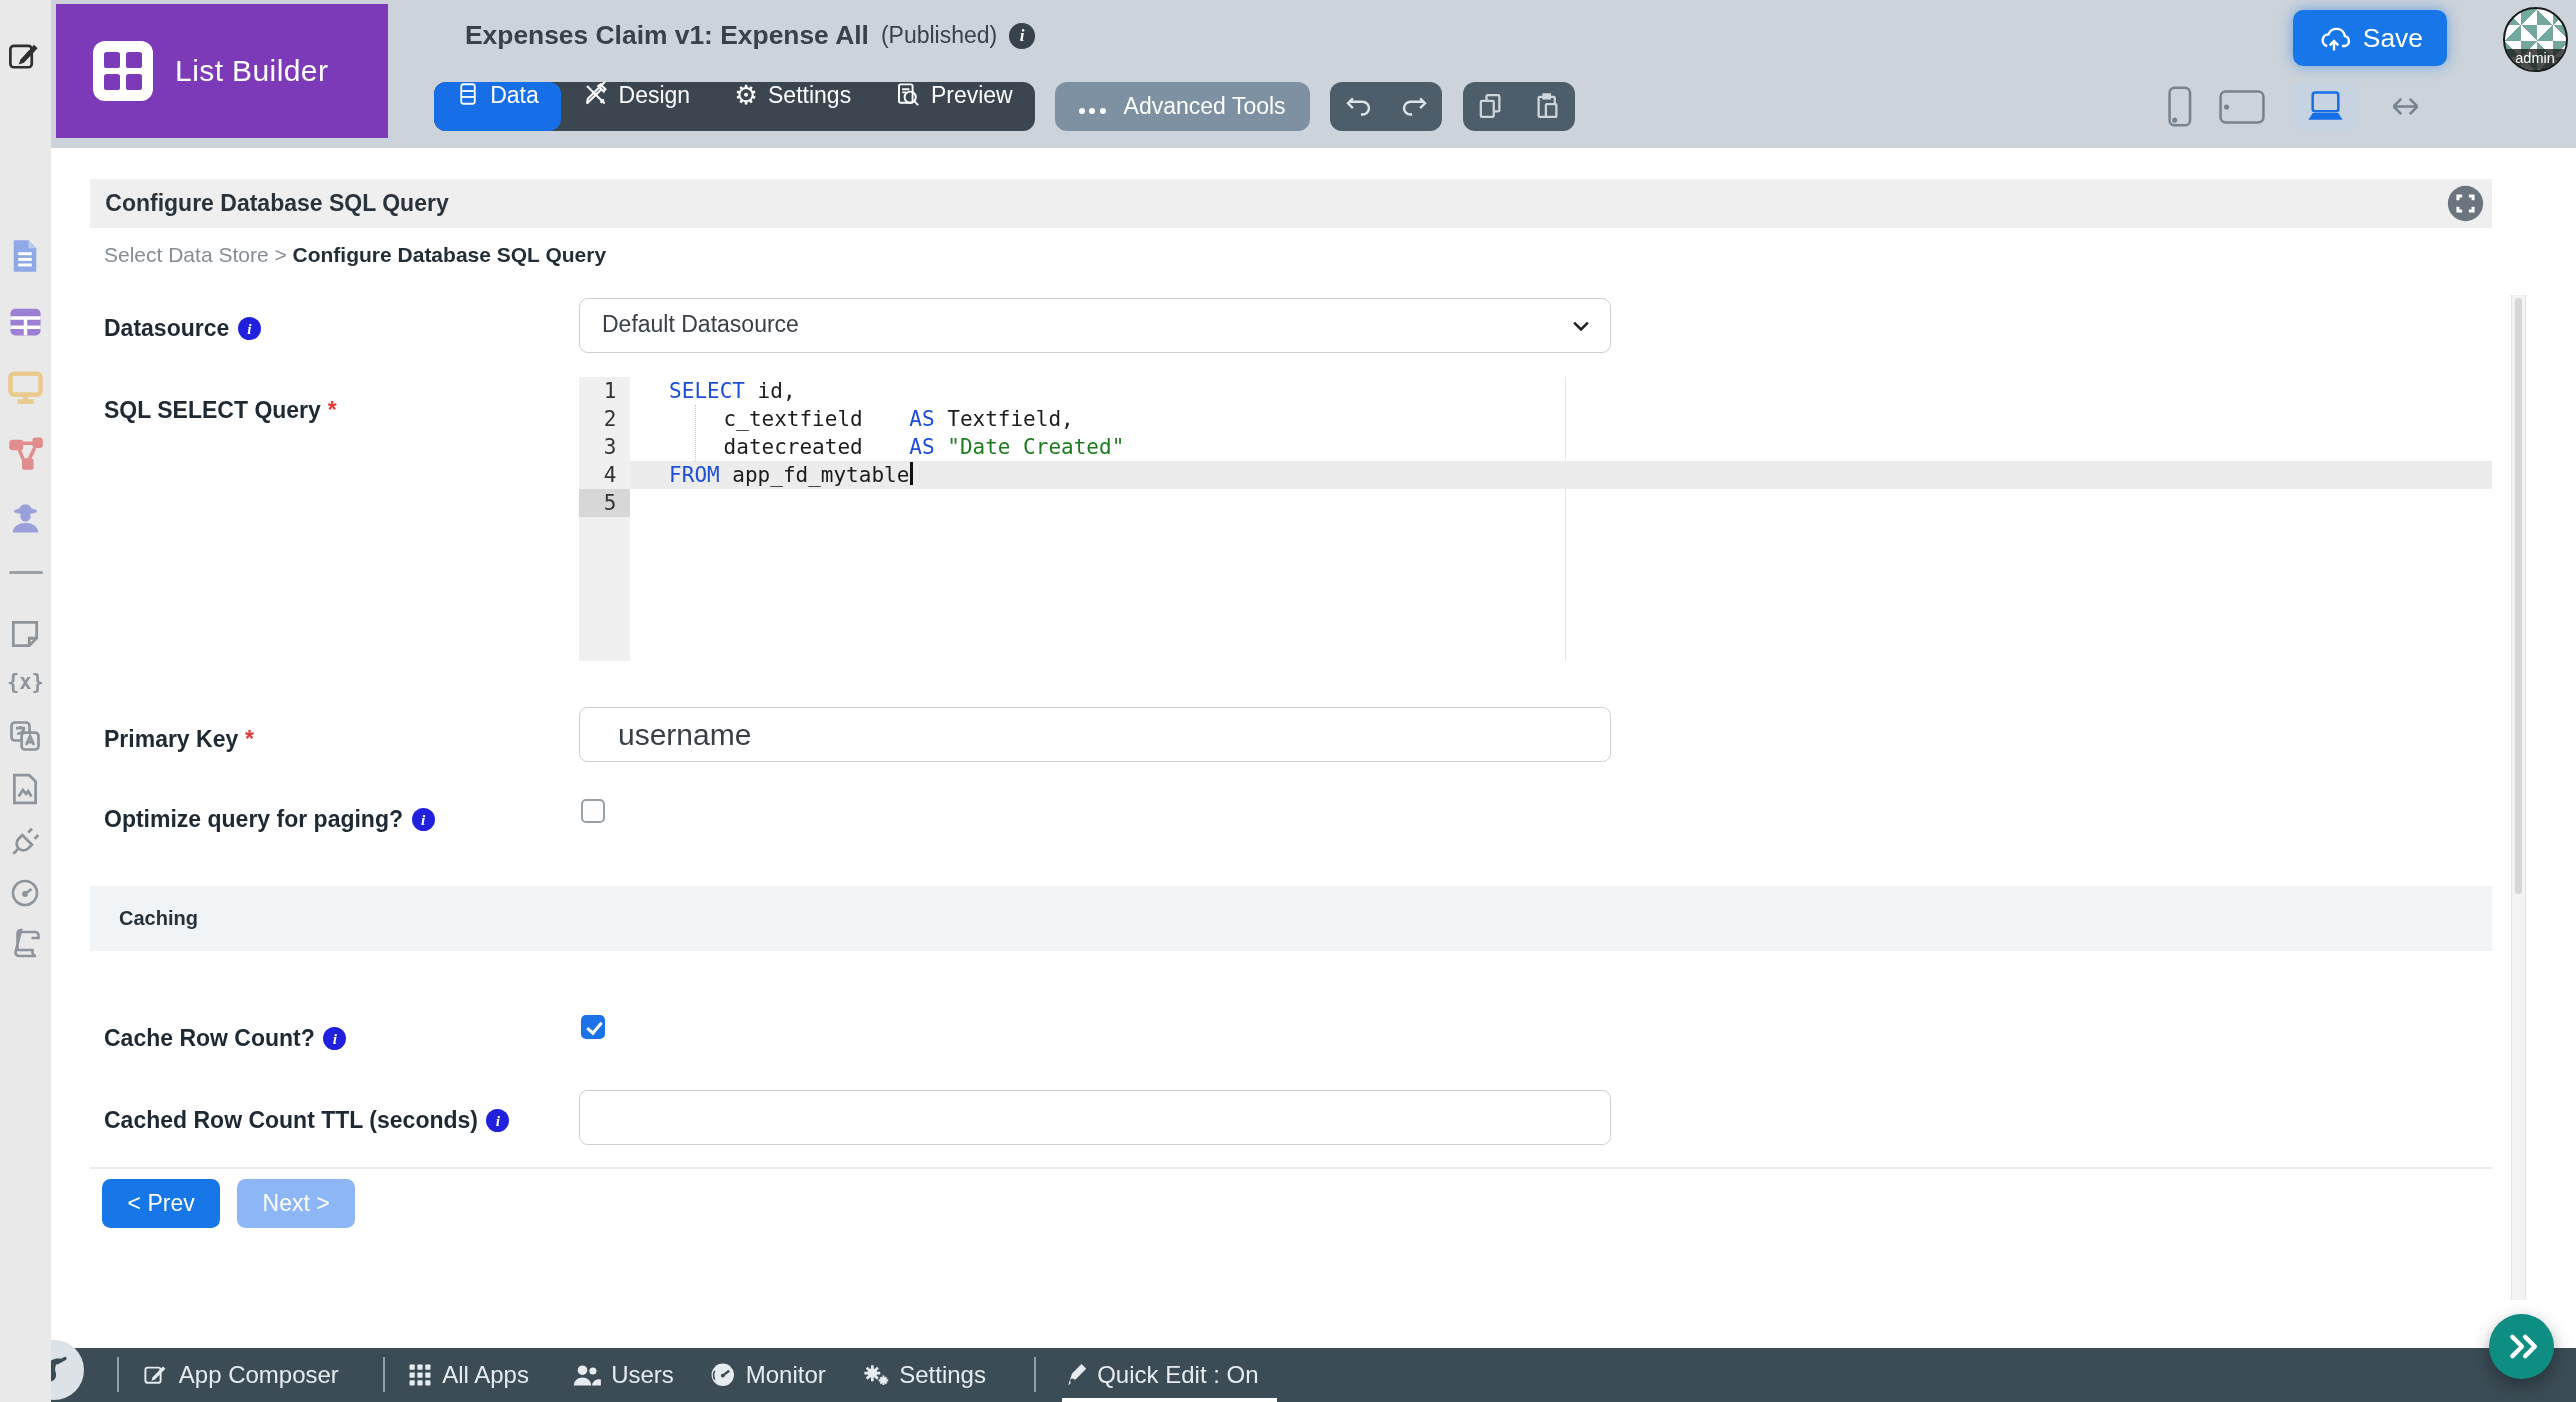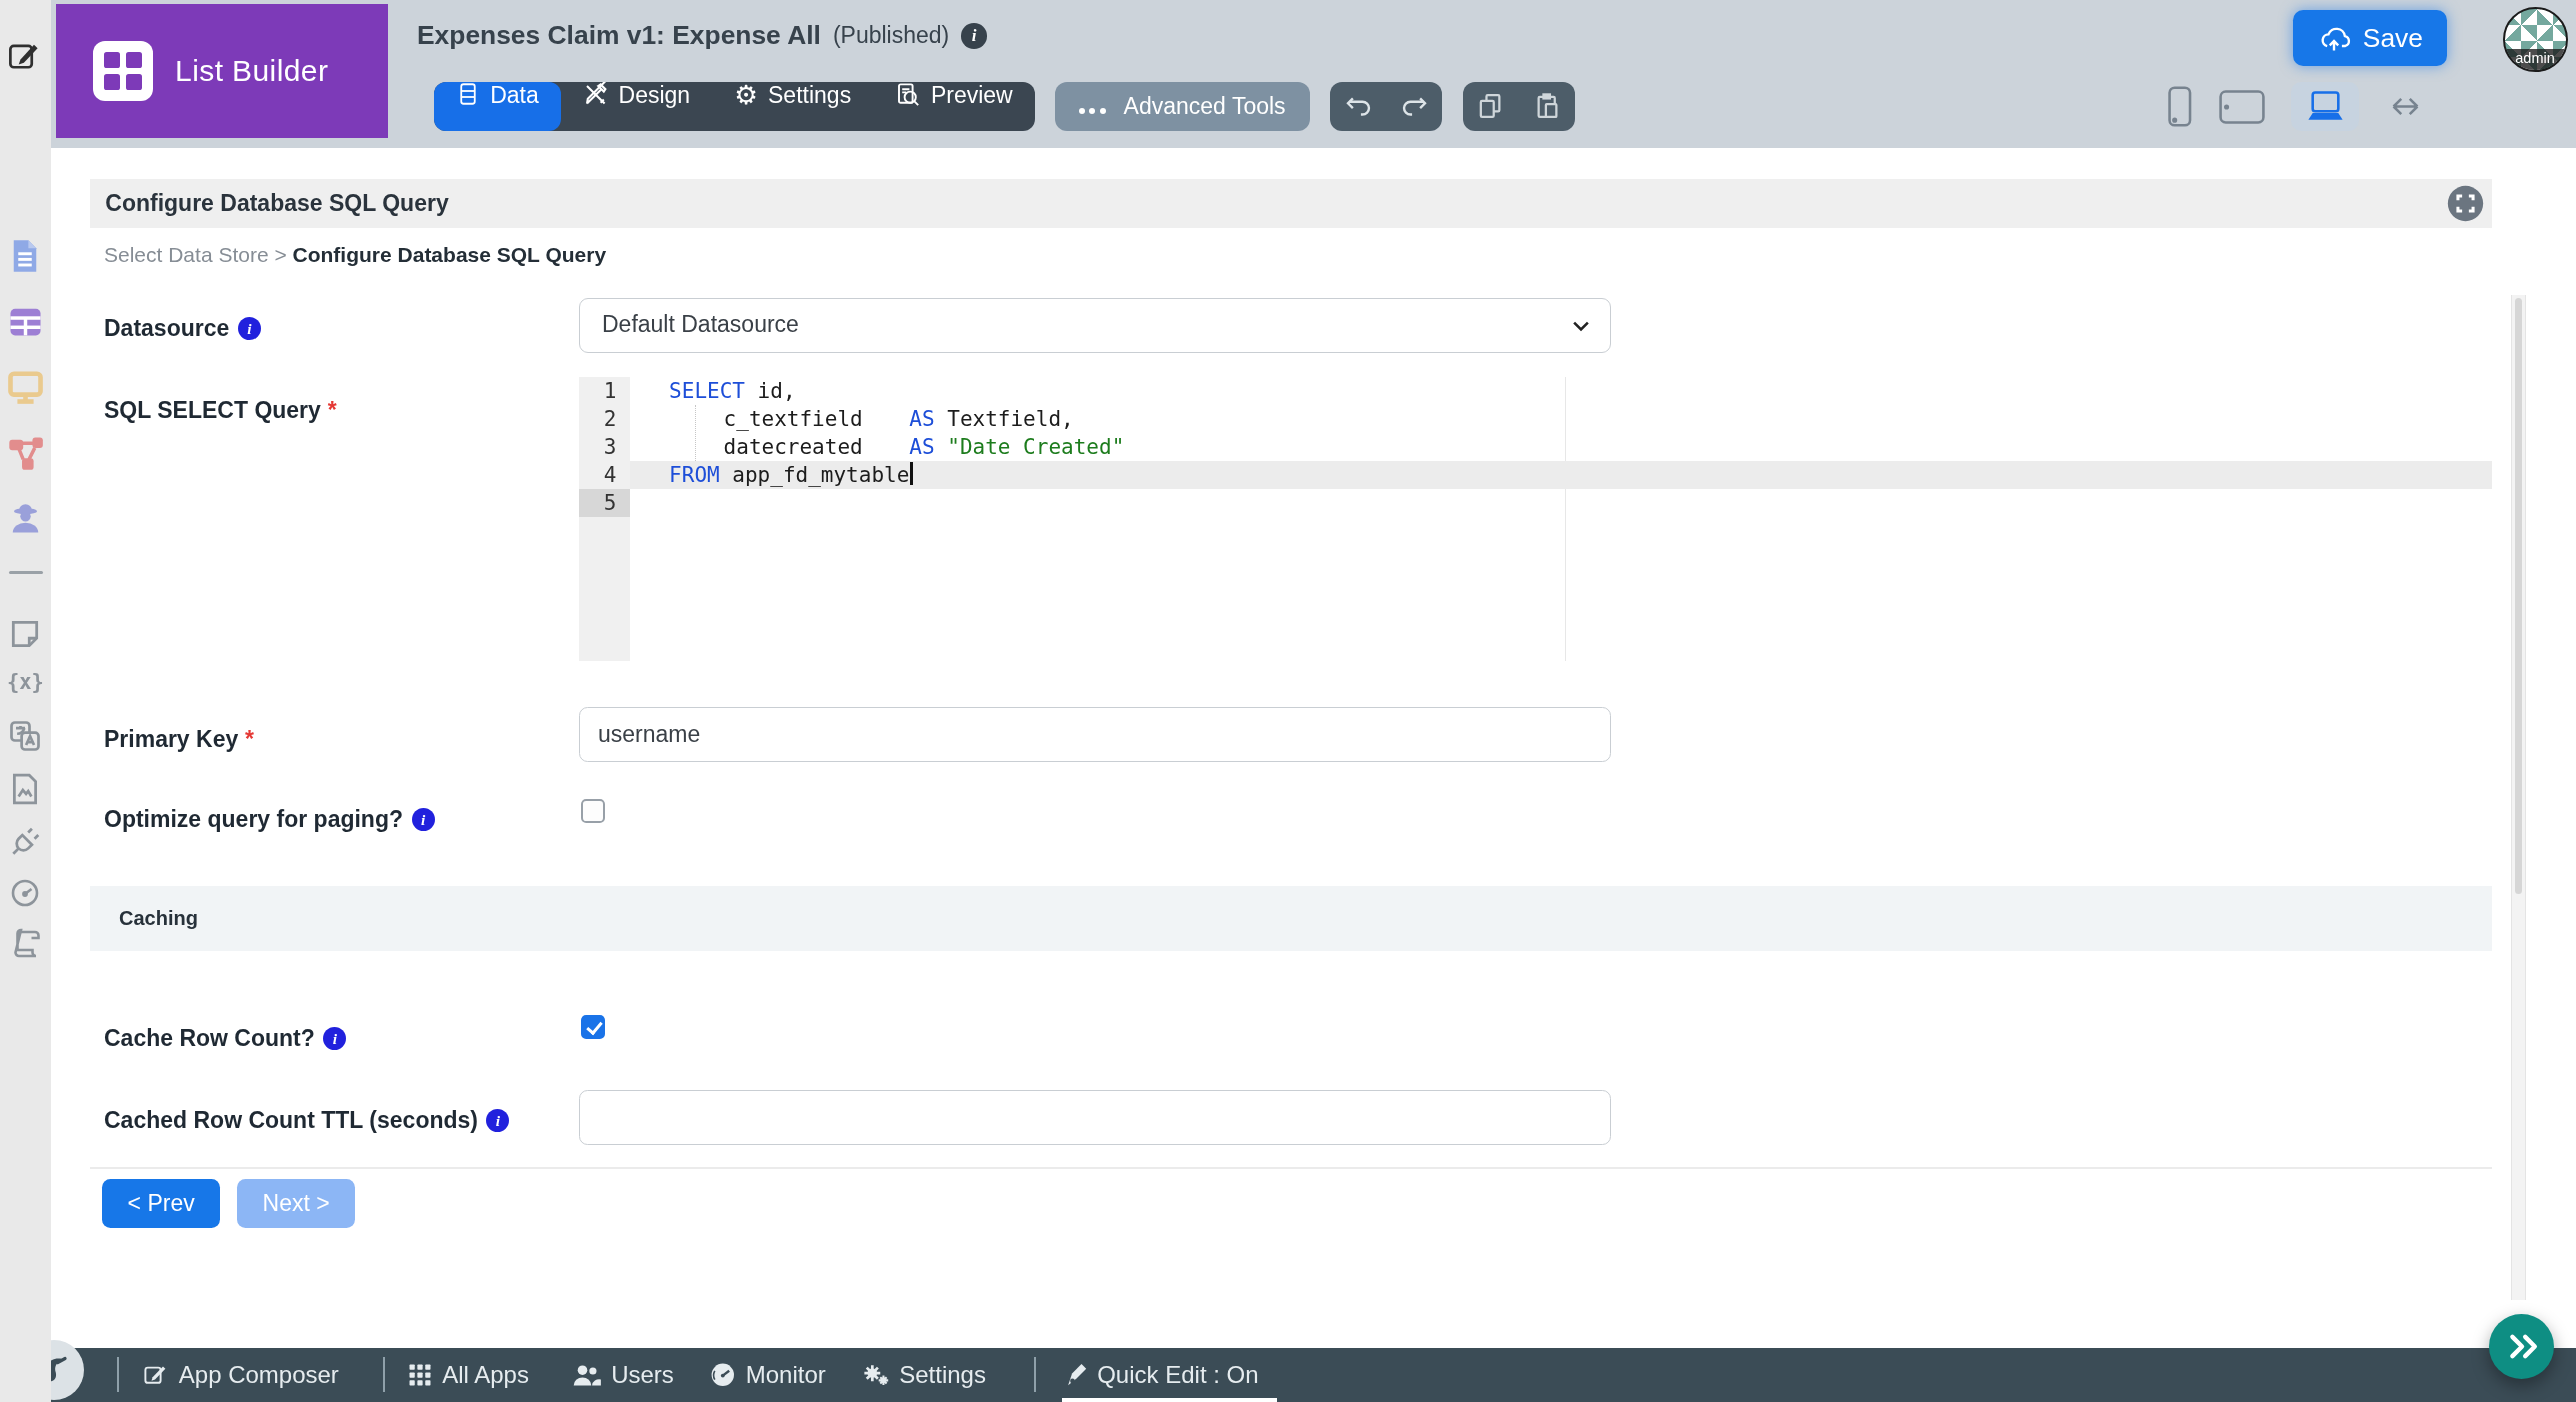--- a/index.html
+++ b/index.html
@@ -14,21 +14,21 @@
   .sb-varx { font-family:"DejaVu Sans Mono", monospace; font-size:20.4px; color:#8d949b; font-weight:bold; }
 
   
   .topbar { position:absolute; left:51px; top:0; width:2525px; height:148px; background:#ccd3da; }
   .logo-block { position:absolute; left:5.1px; top:4.3px; width:332px; height:134px; background:#7d3ab8; display:flex; align-items:center; }
   .logo-grid { width:60px; height:60px; background:#fff; border-radius:12px; margin-left:37px; display:grid;
     grid-template-columns:1fr 1fr; grid-template-rows:1fr 1fr; gap:6px; padding:11px; }
   .logo-grid span { background:#7d3ab8; border-radius:2.6px; }
   .logo-text { color:#fff; font-size:30px; margin-left:22px; letter-spacing:0.4px; }
   .title-row { position:absolute; left:366px; top:20.4px; display:flex; align-items:center; gap:12px; }
-  .title-main { font-size:26.4px; font-weight:bold; color:#37424c; }
+  .title-main { font-size:26.4px; font-weight:bold; color:#37424c;margin-left:48px; }
   .title-pub { font-size:23px; color:#37424c; }
   .info-dark { width:25.6px; height:25.6px; border-radius:50%; background:#37424c; color:#fff; font-size:17px;
     font-weight:bold; display:inline-flex; align-items:center; justify-content:center; font-family:"Liberation Serif",serif; font-style:italic; }
   .toolbar { position:absolute; left:383px; top:82px; height:49px; display:flex; gap:20.4px; }
   .tabs { display:flex; background:#3b4651; border-radius:12px; height:49px; }
   .tab { display:flex; gap:10.2px; padding:0 22px; color:#fff; font-size:23px; cursor:pointer; }
   .tab.active { background:#176fe8; border-radius:12px; }
   .gear-glyph { font-size:26.4px; line-height:1; }
   .adv-btn { display:flex; align-items:center; gap:13.6px; background:#7e91a2; border-radius:12px; height:49px;
     padding:0 24px; color:#fff; font-size:23px; }
@@ -56,21 +56,21 @@
   .breadcrumb { position:absolute; left:53px; top:95px; font-size:21px; color:#868d95; }
   .breadcrumb .bc-current { font-weight:bold; color:#242e37; }
   .flabel { position:absolute; left:53px; display:flex; align-items:center; gap:8.5px; font-size:23px; font-weight:bold; color:#1f2933; }
   .info-blue { width:23px; height:23px; border-radius:50%; background:#2121dd; color:#fff; font-size:15.3px; font-weight:bold;
     display:inline-flex; align-items:center; justify-content:center; font-family:"Liberation Serif",serif; font-style:italic; flex:none; }
   .req { color:#e53935; font-weight:bold; font-size:23px; margin-left:-1.7px; }
   .select-box { position:absolute; left:528px; top:150px; width:1032px; height:55px; background:#fff;
     border:1.7px solid #c9ced3; border-radius:9px; font-size:23px; color:#3a4047; line-height:51px; padding-left:22px; }
   .select-box svg { position:absolute; right:17px; top:15.3px; }
   .text-input { position:absolute; left:528px; width:1032px; height:55px; background:#fff; border:1.7px solid #c9ced3;
-    border-radius:8.5px; font-size:23px; color:#3a4047; padding-left:18px; font-family:"Liberation Sans",sans-serif; }
+    border-radius:8.5px; font-size:30px; color:#3a4047; padding-left:38px; font-family:"Liberation Sans",sans-serif; }
 
   
   .editor { position:absolute; left:528px; top:229px; width:1913px; height:284px; }
   .gutter { position:absolute; left:0; top:0; width:51px; height:100%; background:#f0f0f0; }
   .gutter .gut { height:28px; line-height:28px; text-align:right; padding-right:13.6px;
     font-family:"DejaVu Sans Mono", monospace; font-size:21px; color:#333; }
   .gutter .gut.act { background:#d7d7d7; }
   .codearea { position:absolute; left:51px; right:0; top:0; bottom:0; background:#fff; }
   .print-margin { position:absolute; left:935px; top:0; bottom:0; border-left:1.7px solid #e7e7e7; }
   .indent-guide { position:absolute; left:65px; top:28px; height:84px; border-left:1.7px dotted #c6c6c6; }

